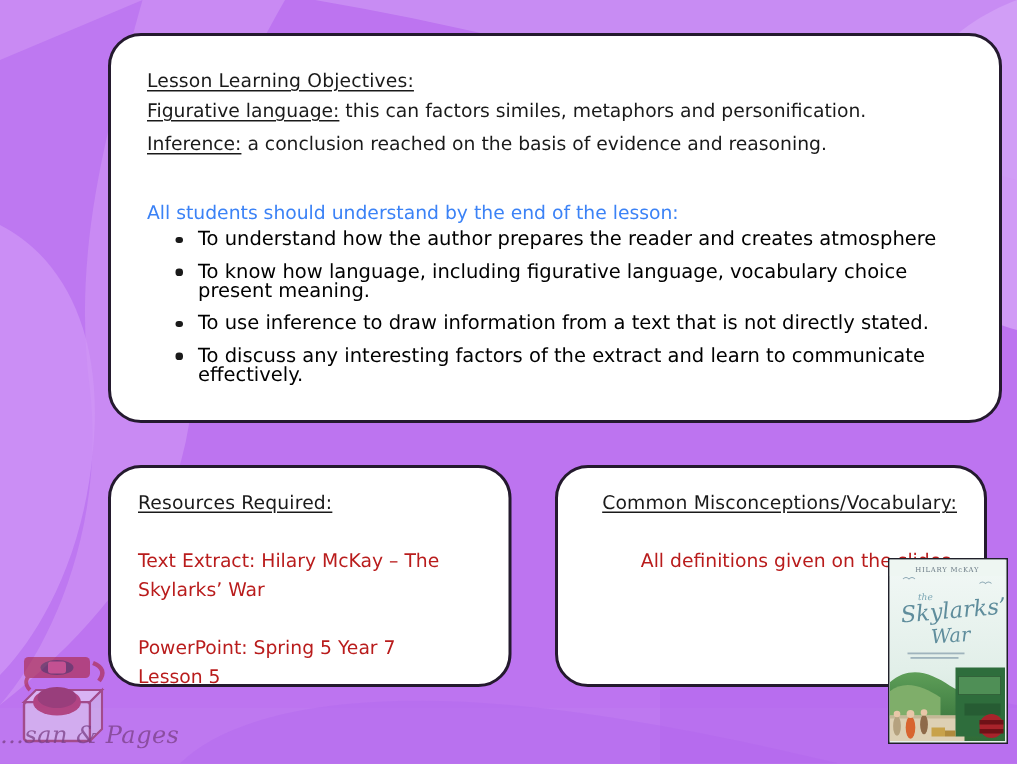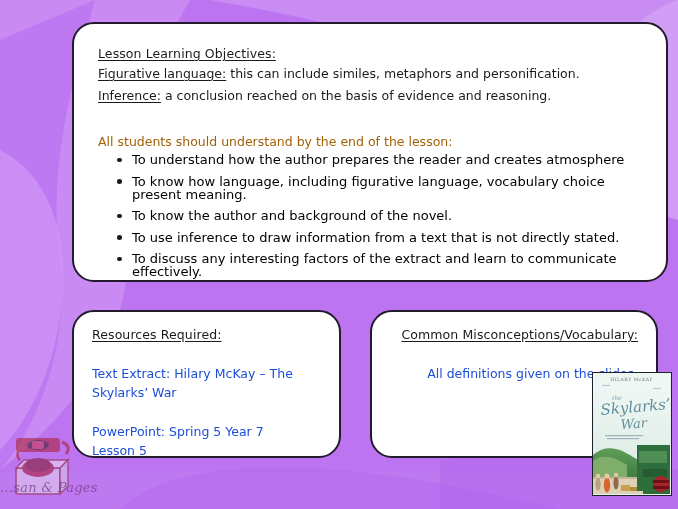--- a/index.html
+++ b/index.html
@@ -82,21 +82,21 @@
   }
   .line .u {
     text-decoration: underline;
     text-underline-offset: 2px;
   }
   .spacer-md { height: 26px; }
   .spacer-lg { height: 19px; }
 
   .intro {
     font-size: 12.5px;
-    color: #a16207;
+    color: #3b82f6;
     margin: 0 0 4px 0;
   }
 
   ul.objectives {
     list-style: none;
     margin: 0;
     padding: 0 0 0 19px;
   }
   ul.objectives li {
     position: relative;
@@ -112,21 +112,21 @@
     left: 0;
     top: 4.5px;
     width: 4.5px;
     height: 4.5px;
     border-radius: 50%;
     background: #1a1a1a;
   }
 
   .body-txt {
     font-size: 12.5px;
-    color: #1d4ed8;
+    color: #b91c1c;
     line-height: 1.55;
     margin: 0;
   }
 
   
   #book-cover {
     position: absolute;
     left: 592px;
     top: 372px;
     width: 80px;
@@ -146,21 +146,21 @@
     width: 86px;
     height: 84px;
     opacity: 0.62;
   }
   #watermark-text {
     position: absolute;
     left: 0px;
     top: 480px;
     width: 92px;
     font-family: "DejaVu Serif", serif;
-    font-size: 13px;
+    font-size: 16px;
     font-style: italic;
     color: #7a3f86;
     opacity: 0.75;
     letter-spacing: 0.3px;
     white-space: nowrap;
     text-align: center;
   }
 </style>
 </head>
 <body>
@@ -175,32 +175,31 @@
     <path d="M678,0 L678,220 C640,210 600,180 596,120 C592,60 630,18 678,0 Z" fill="#d6a5f7" opacity="0.8"></path>
     <path d="M210,0 L678,0 L678,120 C600,100 520,72 420,46 C350,28 280,12 210,0 Z" fill="#d2a0f6" opacity="0.55"></path>
     <path d="M0,472 L678,472 L678,509 L0,509 Z" fill="#c080f1" opacity="0.35"></path>
     <path d="M120,509 C160,470 250,462 340,470 C430,478 520,500 560,509 Z" fill="#b56bef" opacity="0.55"></path>
     <path d="M440,460 C520,452 600,455 678,470 L678,509 L440,509 Z" fill="#b163ee" opacity="0.4"></path>
   </svg>
 
   <div class="box" id="objectives-box">
     <div class="ttl">Lesson Learning Objectives:</div>
 
-    <div class="line"><span class="u">Figurative language:</span><span> this can include similes, metaphors and personification.</span></div>
+    <div class="line"><span class="u">Figurative language:</span><span> this can factors similes, metaphors and personification.</span></div>
 
     <div class="line"><span class="u">Inference:</span><span> a conclusion reached on the basis of evidence and reasoning.</span></div>
 
     <div class="spacer-md"></div>
 
     <div class="intro">All students should understand by the end of the lesson:</div>
 
     <ul class="objectives">
       <li>To understand how the author prepares the reader and creates atmosphere</li>
       <li>To know how language, including figurative language, vocabulary choice present meaning.</li>
-      <li>To know the author and background of the novel.</li>
       <li>To use inference to draw information from a text that is not directly stated.</li>
       <li>To discuss any interesting factors of the extract and learn to communicate effectively.</li>
     </ul>
   </div>
 
   <div class="box" id="resources-box">
     <div class="ttl">Resources Required:</div>
     <div class="spacer-lg"></div>
     <div class="body-txt">Text Extract: Hilary McKay – The Skylarks’ War</div>
     <div class="spacer-lg"></div>

